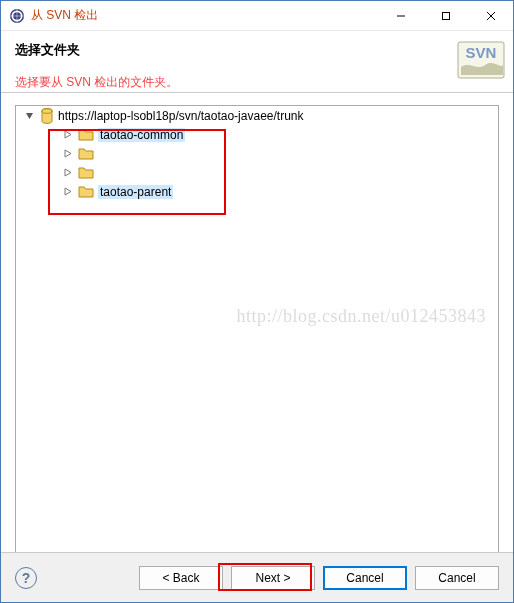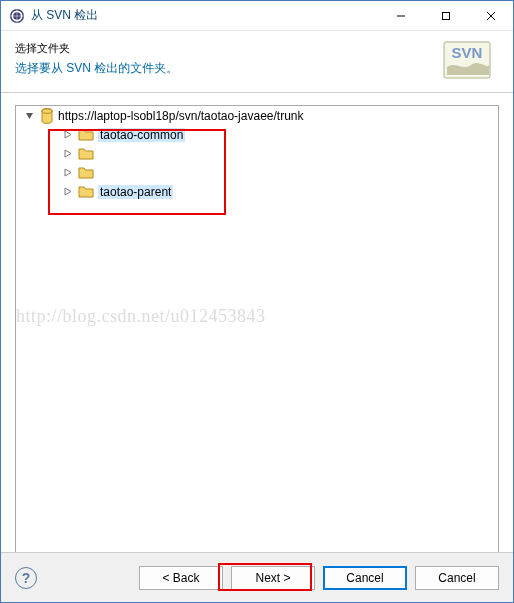--- a/index.html
+++ b/index.html
@@ -20,40 +20,40 @@
       display: flex;
       align-items: center;
       padding: 0 0 0 8px;
       border-bottom: 1px solid #e8e8e8;
     }
     .titlebar .app-icon {
       width: 16px; height: 16px;
       margin-right: 6px;
       display: flex; align-items: center; justify-content: center;
     }
-    .titlebar .title { color: #0c4a6e; font-size: 12px; }
+    .titlebar .title { color: #c2410c; font-size: 12px; }
     .winbtns { margin-left: auto; display: flex; }
     .winbtn {
       width: 45px; height: 29px;
       display: flex; align-items: center; justify-content: center;
       color: #000; font-size: 12px;
     }
     
     .header {
       background: #fff;
       padding: 10px 14px 14px 14px;
       border-bottom: 1px solid #ccc;
       position: relative;
       height: 62px;
     }
-    .header .heading { font-weight: normal; font-size: 11px; margin-bottom: 4px; }
-    .header .subheading { font-size: 12px; color: #0369a1; }
+    .header .heading { font-weight: bold; font-size: 13px; margin-bottom: 15px; }
+    .header .subheading { font-size: 12px; color: #ef4444; }
     .header .svn-logo {
       position: absolute;
-      right: 22px; top: 10px;
+      right: 8px; top: 10px;
       width: 48px; height: 26px;
     }
     
     .content {
       padding: 12px 14px 0 14px;
     }
     .treebox {
       border: 1px solid #aaa;
       background: #fff;
       height: 522px;
@@ -89,23 +89,23 @@
       background: #cde8ff;
       padding: 0 2px;
     }
     .highlight-box {
       position: absolute;
       border: 2px solid #e60000;
       pointer-events: none;
     }
     .watermark {
       position: absolute;
-      left: 0; right: 0;
+      left: 0; right: 12px;
       top: 200px;
-      text-align: left;
+      text-align: right;
       font-family: "Times New Roman", serif;
       font-size: 18px;
       color: #dcdcdc;
       pointer-events: none;
       letter-spacing: 0.5px;
     }
     
     .btnbar {
       position: absolute;
       bottom: 0; left: 0; right: 0;

